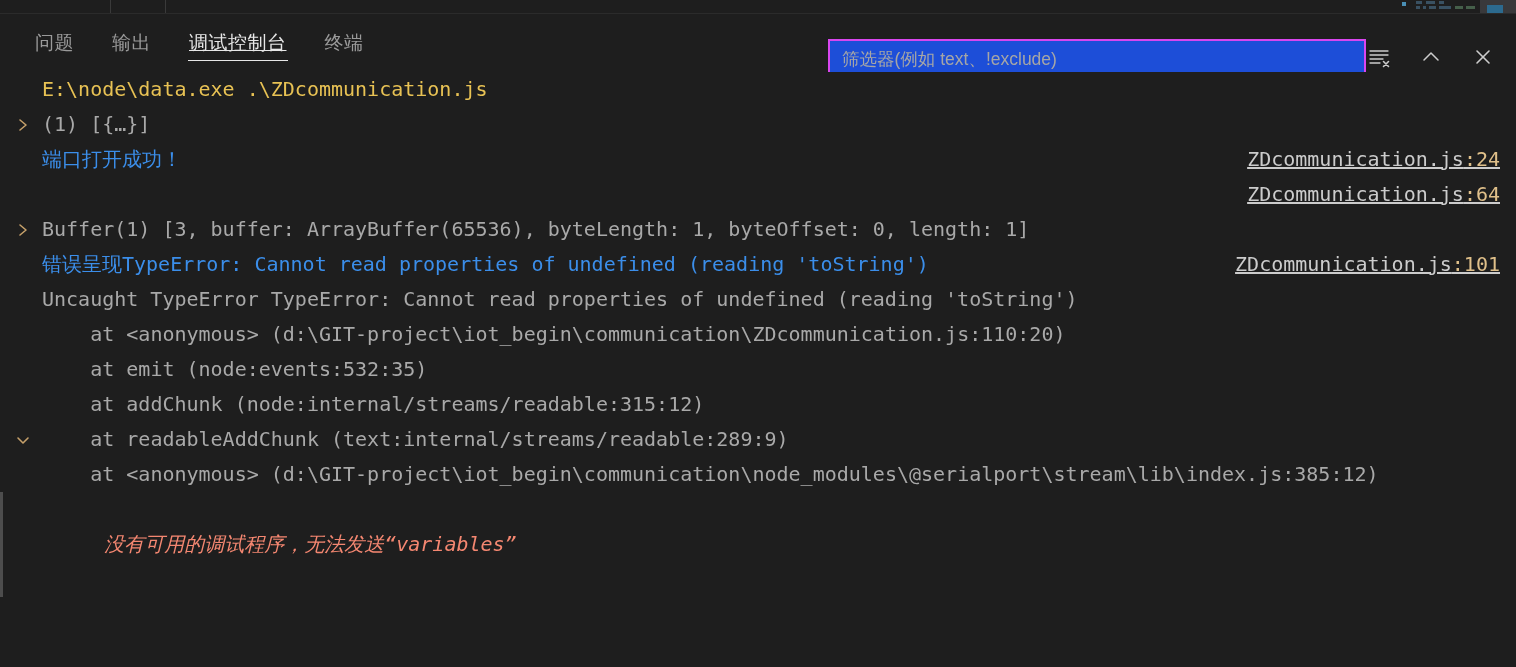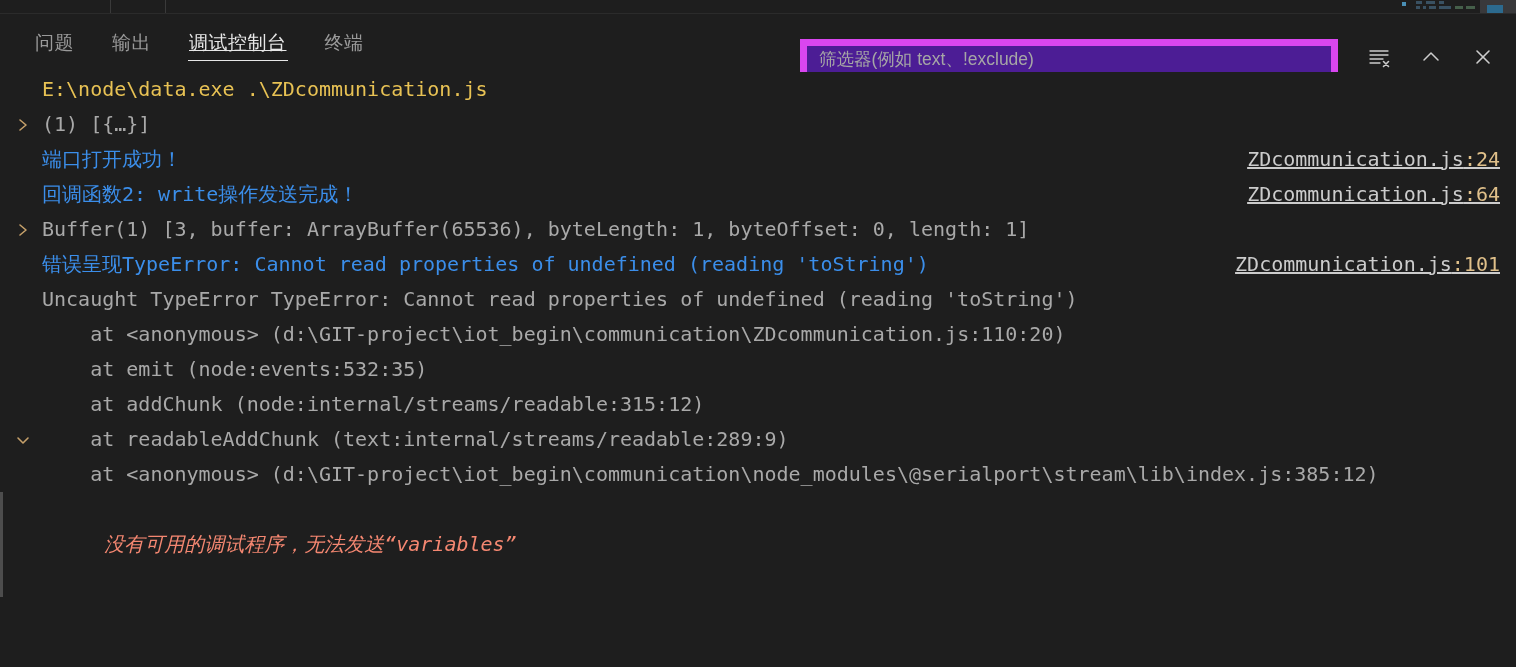--- a/index.html
+++ b/index.html
@@ -113,26 +113,26 @@
     content: "";
     position: absolute;
     left: 16px; right: 16px;
     bottom: 11px;
     height: 1px;
     background: #e7e7e7;
   }
 
   .filter-box {
     position: absolute;
-    left: 800px;
+    left: 828px;
     top: 25px;
     width: 538px;
     height: 40px;
-    background: #4c1d95;
-    border: 7px solid #d946ef;
+    background: #1d4ed8;
+    border: 2px solid #d946ef;
     box-sizing: border-box;
     display: flex;
     align-items: center;
   }
   .filter-input {
     width: 100%;
     height: 100%;
     background: transparent;
     border: none;
     outline: none;
@@ -284,21 +284,21 @@
 </div>
 
 <div class="console">
 
   <div id="console-rows">
       <div class="row"><span class="c-yellow">E:\node\data.exe .\ZDcommunication.js</span></div>
       <div class="row"><span class="chev"><svg width="14" height="16" viewBox="0 0 14 16" fill="none" stroke="#c5a06a" stroke-width="1.6" stroke-linecap="round" stroke-linejoin="round">
             <polyline points="4,3 10,8 4,13"></polyline>
           </svg></span><span class="c-gray">(1) [{…}]</span></div>
       <div class="row"><span class="c-blue">端口打开成功！</span><span class="src-link"><span>ZDcommunication.js</span><span class="lnno">:24</span></span></div>
-      <div class="row"><span class="c-blue">回调函数2: write操作发送完成！</span><span class="src-link"><span>ZDcommunication.js</span><span class="lnno">:64</span></span></div>
+      <div class="row"><span class="src-link"><span>ZDcommunication.js</span><span class="lnno">:64</span></span></div>
       <div class="row"><span class="chev"><svg width="14" height="16" viewBox="0 0 14 16" fill="none" stroke="#c5a06a" stroke-width="1.6" stroke-linecap="round" stroke-linejoin="round">
             <polyline points="4,3 10,8 4,13"></polyline>
           </svg></span><span class="c-gray">Buffer(1) [3, buffer: ArrayBuffer(65536), byteLength: 1, byteOffset: 0, length: 1]</span></div>
       <div class="row"><span class="c-blue">错误呈现TypeError: Cannot read properties of undefined (reading 'toString')</span><span class="src-link"><span>ZDcommunication.js</span><span class="lnno">:101</span></span></div>
       <div class="row"><span class="c-gray">Uncaught TypeError TypeError: Cannot read properties of undefined (reading 'toString')</span></div>
       <div class="row"><span class="c-gray">    at &lt;anonymous&gt; (d:\GIT-project\iot_begin\communication\ZDcommunication.js:110:20)</span></div>
       <div class="row"><span class="c-gray">    at emit (node:events:532:35)</span></div>
       <div class="row"><span class="c-gray">    at addChunk (node:internal/streams/readable:315:12)</span></div>
       <div class="row"><span class="chev"><svg width="16" height="14" viewBox="0 0 16 14" fill="none" stroke="#c5a06a" stroke-width="1.6" stroke-linecap="round" stroke-linejoin="round">
             <polyline points="3,5 8,10 13,5"></polyline>

